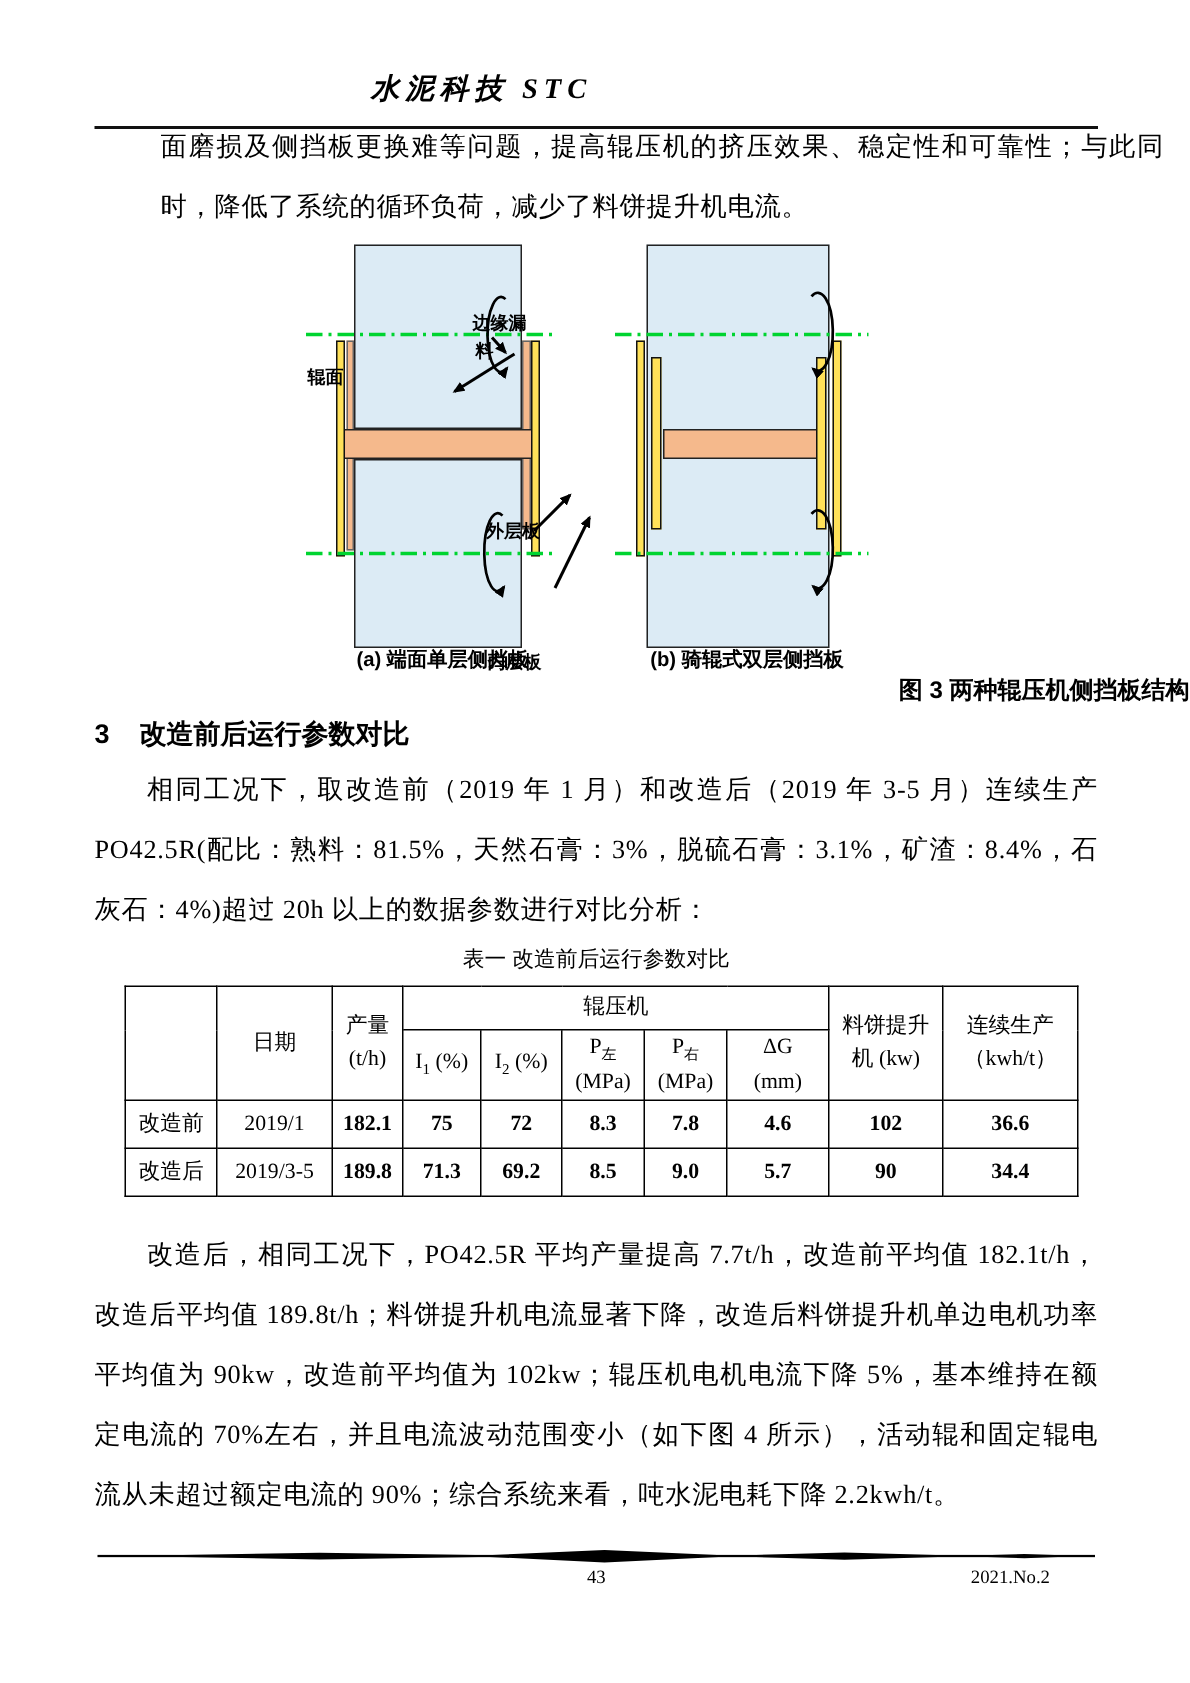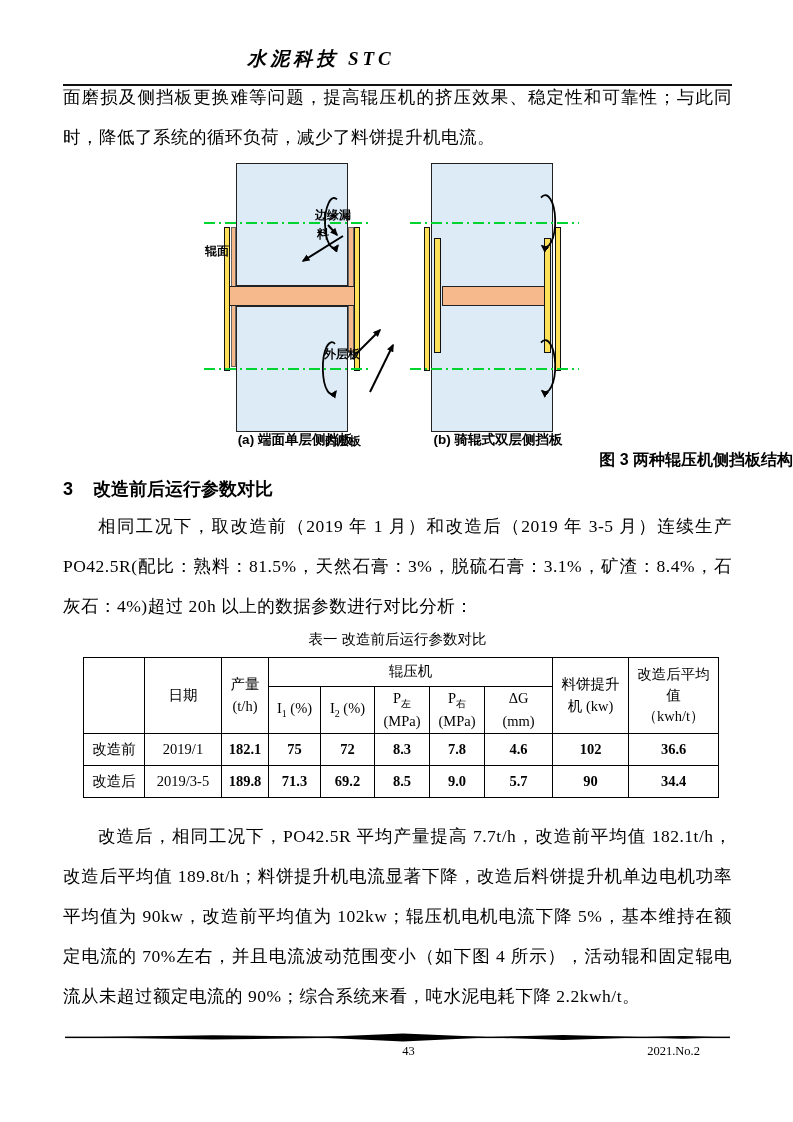--- a/index.html
+++ b/index.html
@@ -14,21 +14,21 @@
     top:46px;left:0;width:642px;text-align:center;
     font-size:19px;font-weight:bold;font-style:italic;letter-spacing:4px;
   }
   .header-rule{top:84px;left:63px;width:669px;border-top:2.5px solid #111;}
   
   .para{
     left:63px;width:669px;font-size:17.5px;line-height:40px;
     text-align:justify;letter-spacing:0.5px;
   }
   .para.indent{text-indent:2em;}
-  .intro-para{top:77px;}
+  .intro-para{top:77px;margin-left:44px;}
   .section-para{top:506px;}
   .closing-para{top:816px;}
   .section-heading{
     top:477px;left:63px;width:669px;
     font-family:"Liberation Sans","DejaVu Sans",sans-serif;
     font-size:18px;font-weight:bold;
   }
   .section-heading .sec-num{margin-right:20px;}
   
   .figure-box{top:163px;left:185px;width:425px;height:290px;}
@@ -69,21 +69,21 @@
     border:1.4px solid #000;text-align:center;vertical-align:middle;
     padding:0 2px;line-height:1.45;
   }
   .data-table tr.hrow1 td{height:28px;}
   .data-table tr.hrow2 td{height:46px;}
   .data-table tr.drow td{height:31px;}
   .data-table td.val{font-weight:bold;}
   .data-table sub{font-size:10px;}
   
   .footer-divider{top:1033px;left:63px;}
-  .footer-page{top:1044px;left:74px;width:669px;text-align:center;font-size:12.5px;}
+  .footer-page{top:1044px;left:63px;width:669px;text-align:center;font-size:12.5px;}
   .footer-issue{top:1044px;right:93px;font-size:12.5px;}
 </style>
 </head>
 <body>
 
 <div class="abs journal-title">水泥科技 STC</div>
 <div class="abs header-rule"></div>
 
 <div class="abs para intro-para">面磨损及侧挡板更换难等问题，提高辊压机的挤压效果、稳定性和可靠性；与此同时，降低了系统的循环负荷，减少了料饼提升机电流。</div>
 
@@ -172,21 +172,21 @@
     <td rowspan="2">
       <div>产量</div>
       <div>(t/h)</div>
     </td>
     <td colspan="5">辊压机</td>
     <td rowspan="2">
       <div>料饼提升</div>
       <div>机 (kw)</div>
     </td>
     <td rowspan="2">
-      <div>改造后平均值</div>
+      <div>连续生产</div>
       <div>（kwh/t）</div>
     </td>
   </tr>
   <tr class="hrow2">
     <td>
       <span>I</span><sub>1</sub><span> (%)</span>
     </td>
     <td>
       <span>I</span><sub>2</sub><span> (%)</span>
     </td>

